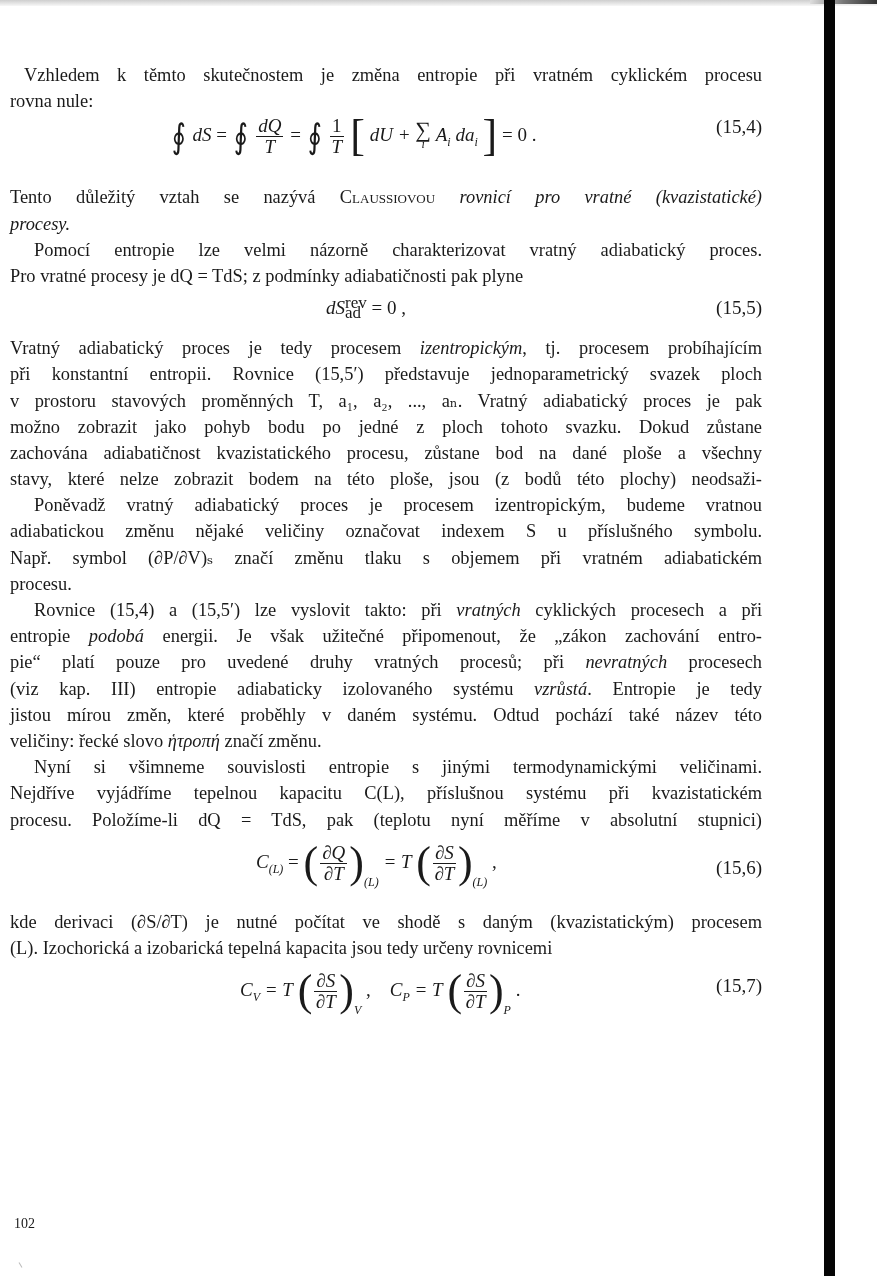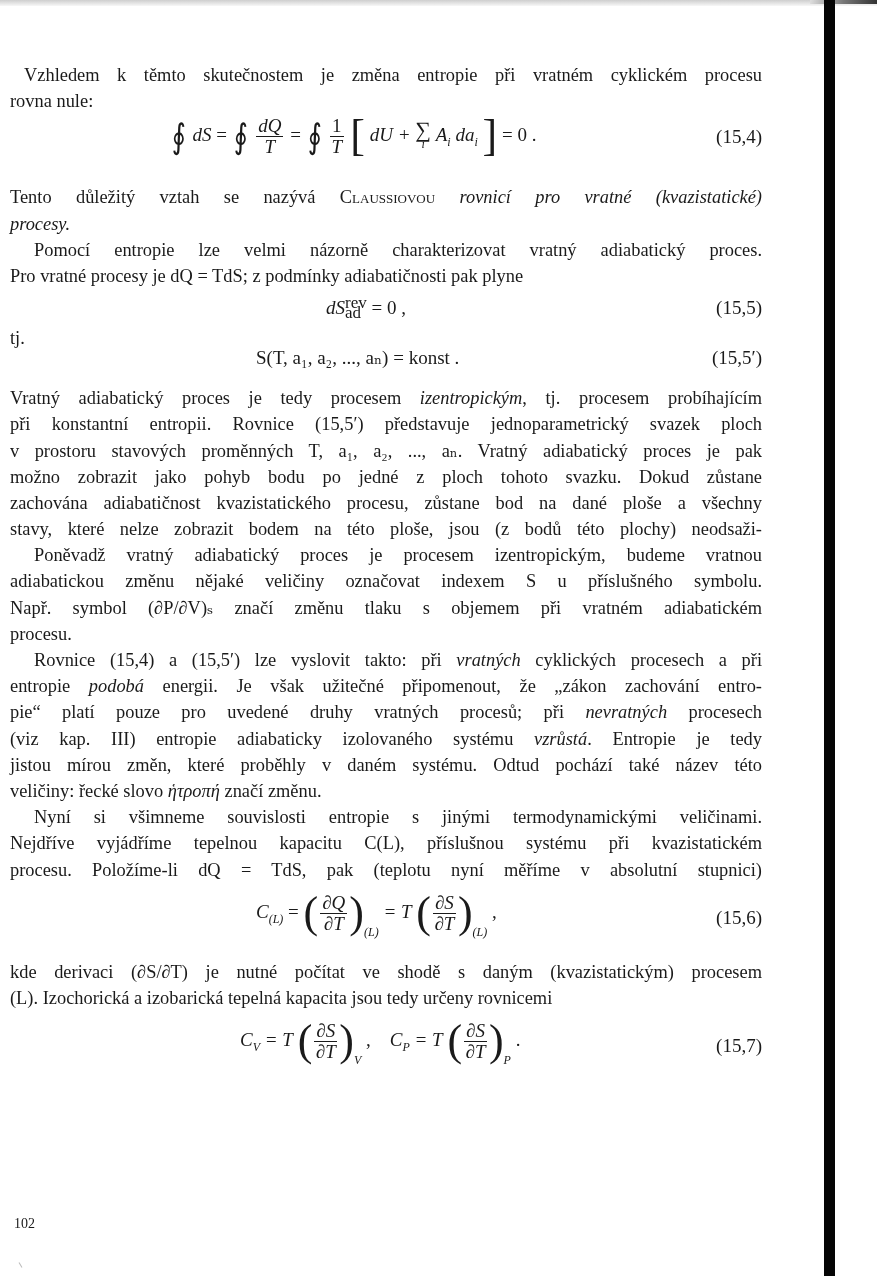--- a/index.html
+++ b/index.html
@@ -72,46 +72,41 @@
       <span>=</span>
       <span class="oint">∮</span>
       <span class="frac"><span class="n">1</span><i class="d">T</i></span>
       <span class="big">[</span>
       <i>dU +</i>
       <span class="sum"><span class="s">∑</span><span class="i">i</span></span>
       <i>A</i><i class="sub">i</i><i> da</i><i class="sub">i</i>
       <span class="big">]</span>
       <span>= 0 .</span>
     </div>
-    <div class="num" style="top:10px;">(15,4)</div>
+    <div class="num" style="top:0;">(15,4)</div>
   </div>
 
   <div style="margin-top:8px;">
     <span class="line"><span>Tento důležitý vztah se nazývá </span><span class="sc">Claussiovou</span><i> rovnicí pro vratné (kvazistatické)</i></span>
     <span class="line last"><i>procesy.</i></span>
   </div>
 
   <div>
     <span class="line indent">Pomocí entropie lze velmi názorně charakterizovat vratný adiabatický proces.</span>
     <span class="line last">Pro vratné procesy je dQ = TdS; z podmínky adiabatičnosti pak plyne</span>
   </div>
 
   <div class="eq" style="height:36px;">
     <div class="body" style="left:316px; top:6px;">
       <i>dS</i><span class="subsup"><span style="display:block">rev</span><span style="display:block">ad</span></span>
       <span>= 0 ,</span>
     </div>
     <div class="num" style="top:6px;">(15,5)</div>
   </div>
 
-  <div class="eq" style="height:50px;">
-    <div style="position:absolute; left:0; top:0;">tj.</div>
-    <div class="body" style="left:246px; top:20px;">S(T, a₁, a₂, ..., aₙ) = konst .</div>
-    <div class="num" style="top:20px;">(15,5′)</div>
-  </div>
 
   <div style="margin-top:10px;">
     <span class="line"><span>Vratný adiabatický proces je tedy procesem </span><i>izentropickým</i><span>, tj. procesem probíhajícím</span></span>
     <span class="line">při konstantní entropii. Rovnice (15,5′) představuje jednoparametrický svazek ploch</span>
     <span class="line">v prostoru stavových proměnných T, a₁, a₂, ..., aₙ. Vratný adiabatický proces je pak</span>
     <span class="line">možno zobrazit jako pohyb bodu po jedné z ploch tohoto svazku. Dokud zůstane</span>
     <span class="line">zachována adiabatičnost kvazistatického procesu, zůstane bod na dané ploše a všechny</span>
     <span class="line">stavy, které nelze zobrazit bodem na této ploše, jsou (z bodů této plochy) neodsaži-</span>
   </div>
 
@@ -155,19 +150,19 @@
 
   <div class="eq" style="height:76px;">
     <div class="body" style="left:230px; top:10px;">
       <i>C</i><i class="sub">V</i>
       <i>= T</i>
       <span class="big">(</span><span class="frac"><i class="n">∂S</i><i class="d">∂T</i></span><span class="big">)</span><i class="sub" style="vertical-align:-18px">V</i><span style="white-space:pre"> ,   </span>
       <i>C</i><i class="sub">P</i>
       <i>= T</i>
       <span class="big">(</span><span class="frac"><i class="n">∂S</i><i class="d">∂T</i></span><span class="big">)</span><i class="sub" style="vertical-align:-18px">P</i><span> .</span>
     </div>
-    <div class="num" style="top:22px;">(15,7)</div>
+    <div class="num" style="top:12px;">(15,7)</div>
   </div>
 </div>
 
 <div class="pagenum">102</div>
 
 <div class="speck" style="left:20px; top:1262px; transform:rotate(-30deg);"></div>
 
 </body></html>

